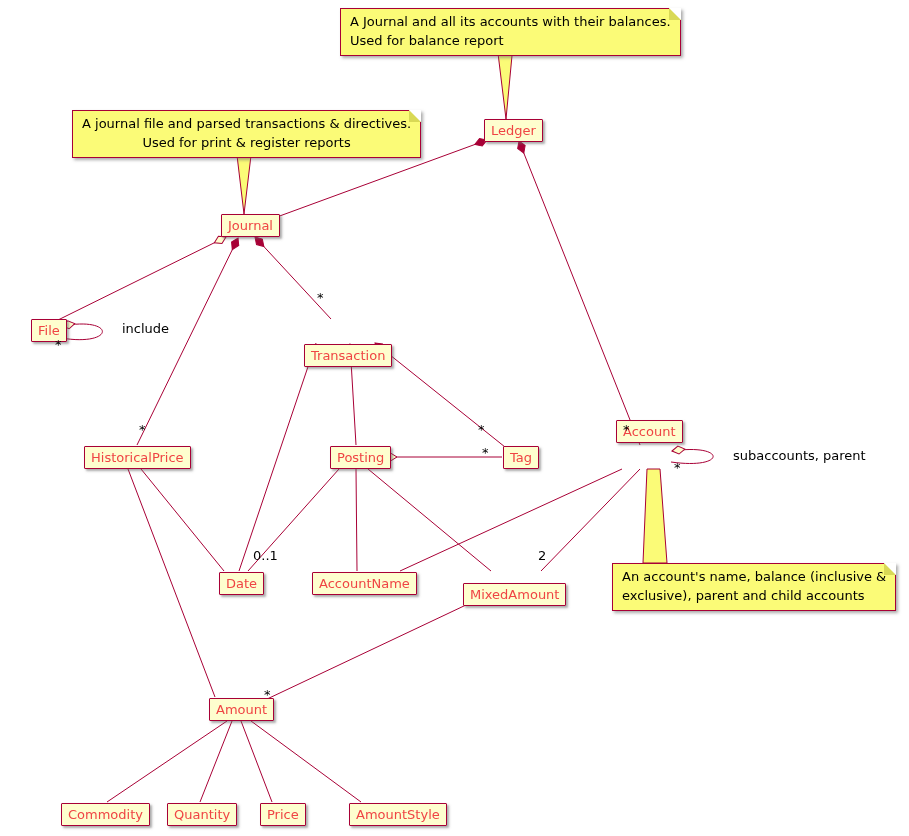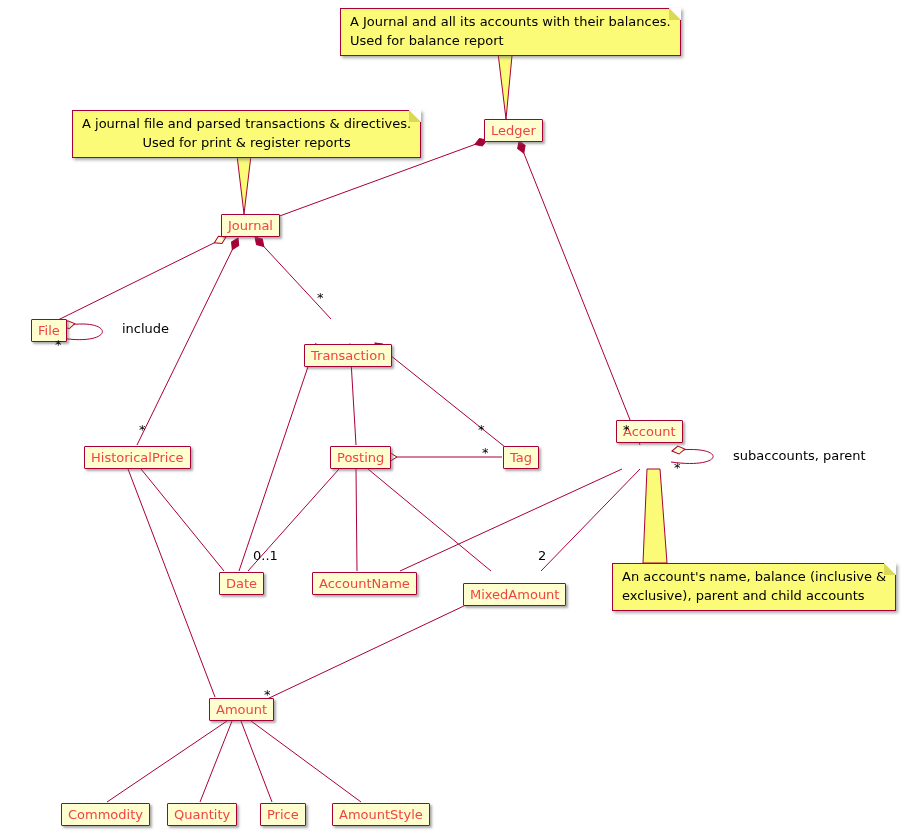--- a/index.html
+++ b/index.html
@@ -104,21 +104,21 @@
   <div class="cls" style="left:330px;top:446px;">Posting</div>
   <div class="cls" style="left:503px;top:446px;text-align:center;">Tag</div>
   <div class="cls" style="left:616px;top:420px;">Account</div>
   <div class="cls" style="left:219px;top:572px;">Date</div>
   <div class="cls" style="left:312px;top:572px;">AccountName</div>
   <div class="cls" style="left:463px;top:572px;margin-top:11px;">MixedAmount</div>
   <div class="cls" style="left:209px;top:698px;">Amount</div>
   <div class="cls" style="left:61px;top:803px;">Commodity</div>
   <div class="cls" style="left:167px;top:803px;">Quantity</div>
   <div class="cls" style="left:260px;top:803px;">Price</div>
-  <div class="cls" style="left:332px;top:803px;text-align:right;">AmountStyle</div>
+  <div class="cls" style="left:349px;top:803px;text-align:right;">AmountStyle</div>
 
   <span class="elabel" style="left:317px;top:290px;">*</span>
   <span class="elabel" style="left:139px;top:422px;">*</span>
   <span class="elabel" style="left:623px;top:422px;">*</span>
   <span class="elabel" style="left:478px;top:422px;">*</span>
   <span class="elabel" style="left:482px;top:445px;">*</span>
   <span class="elabel" style="left:55px;top:337px;">*</span>
   <span class="elabel" style="left:122px;top:321px;">include</span>
   <span class="elabel" style="left:674px;top:460px;">*</span>
   <span class="elabel" style="left:733px;top:448px;">subaccounts, parent</span>

